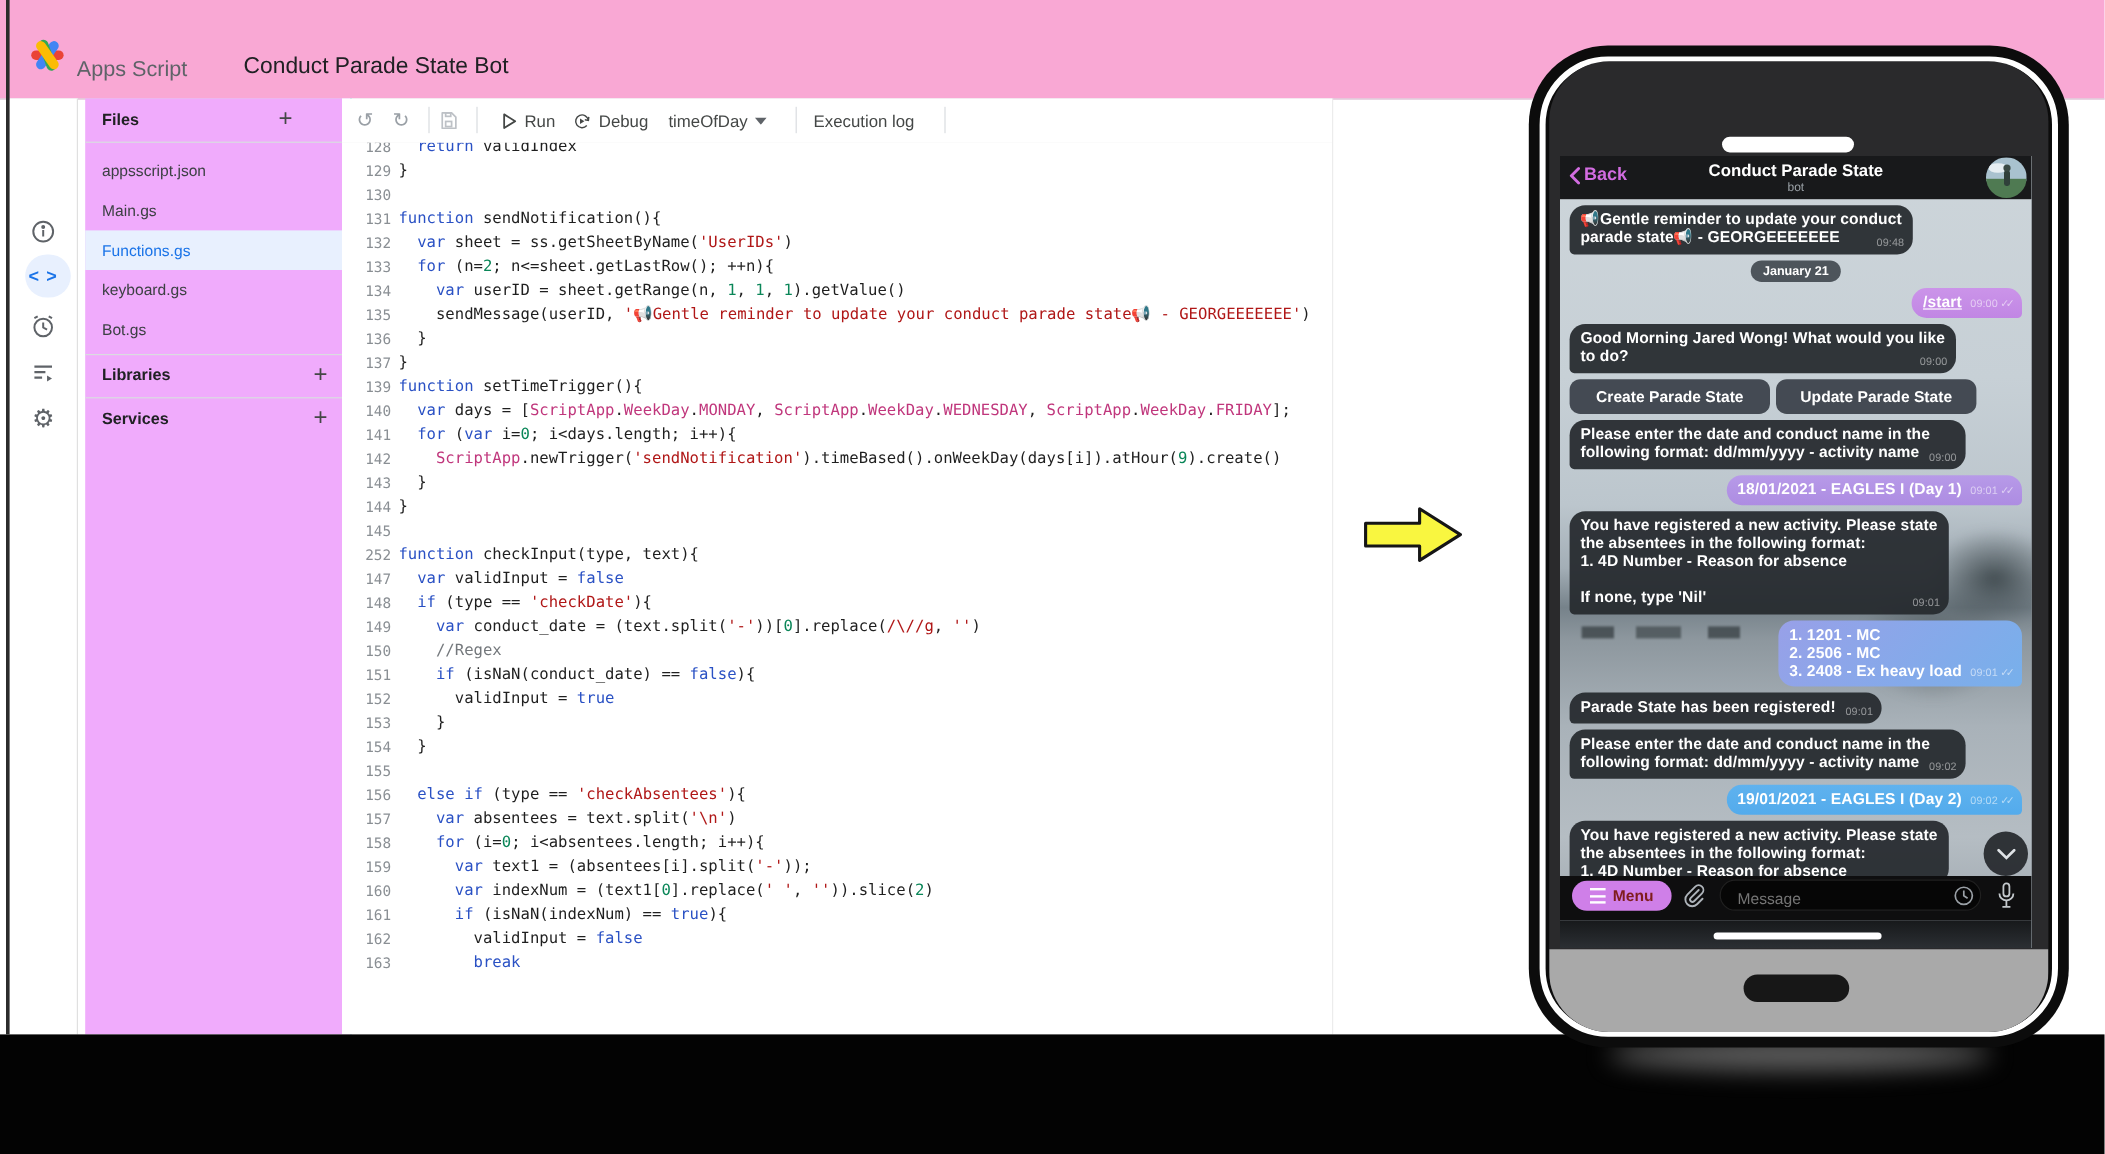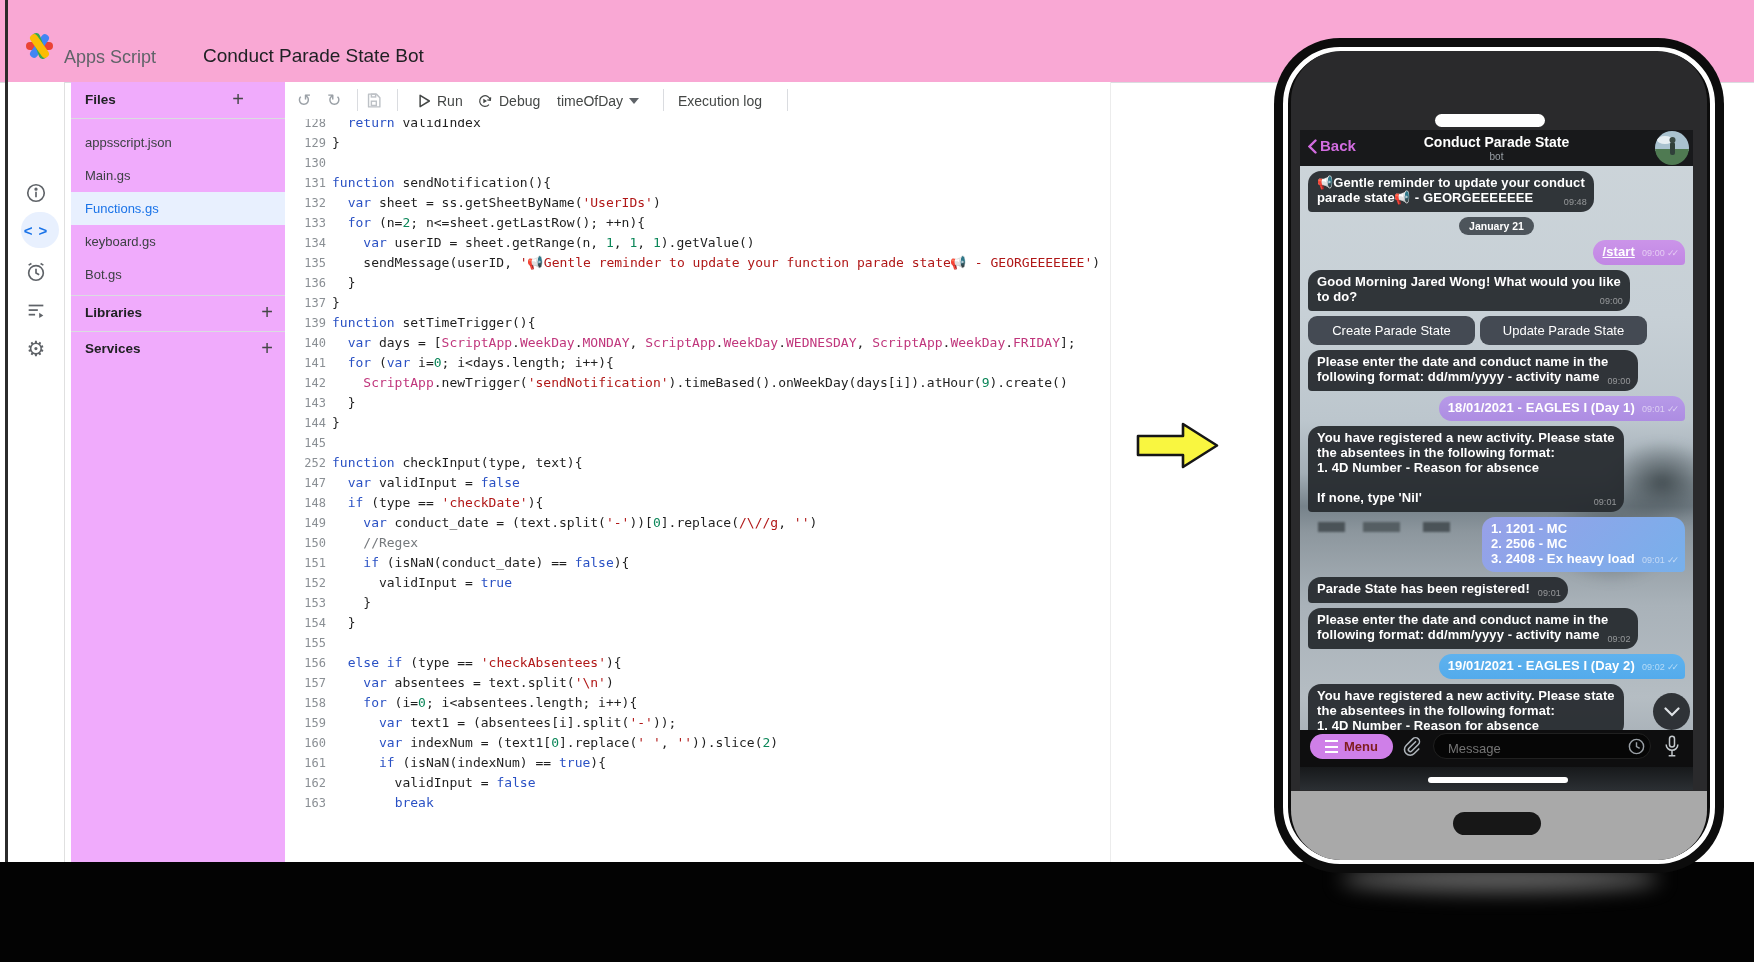--- a/index.html
+++ b/index.html
@@ -98,21 +98,21 @@
   .u-purple2{background:linear-gradient(180deg,#b79ae8,#ad8ce2);}
   .u-blue1  {background:linear-gradient(135deg,#98a0e8,#77b0eb);}
   .u-blue2  {background:linear-gradient(180deg,#5fb2ee,#53abec);}
   .time{float:right;font-size:9px;font-weight:400;color:rgba(255,255,255,.48);margin:5px -2px -2px 8px;}
   .meta{font-size:9px;font-weight:400;color:rgba(255,255,255,.55);margin-left:7px;white-space:nowrap;}
   .checks{letter-spacing:-3px;margin-left:2px;}
   .chip{align-self:center;background:rgba(55,62,69,.85);color:#fff;font-size:10.5px;font-weight:bold;
         padding:3px 10px;border-radius:10px;}
   .btnrow{display:flex;gap:5px;align-self:flex-start;}
   .tgbtn{width:167px;height:29px;background:rgba(62,69,77,.96);border-radius:9px;color:#fff;
-         font-size:13px;font-weight:normal;display:flex;align-items:center;justify-content:center;}
+         font-size:13px;font-weight:bold;display:flex;align-items:center;justify-content:center;}
   .linky{text-decoration:underline;}
 
   #scrolldown{position:absolute;left:353px;top:563px;width:37px;height:37px;border-radius:50%;
               background:rgba(36,39,43,.92);z-index:4;display:flex;align-items:center;justify-content:center;}
 
   #composer{position:absolute;left:0;top:600px;width:100%;height:37px;background:#0e0e0f;z-index:5;}
   #menubtn{position:absolute;left:10px;top:4px;width:83px;height:25px;border-radius:13px;background:#cf7fe8;
            display:flex;align-items:center;justify-content:center;gap:6px;color:#7f1d1d;font-size:13px;font-weight:bold;}
   .hamb{display:inline-block;width:13px;height:9px;border-top:2px solid #fff;border-bottom:2px solid #fff;position:relative;}
   .hamb::after{content:"";position:absolute;left:0;top:3.5px;width:13px;height:2px;background:#fff;}
@@ -241,21 +241,21 @@
 
   <div id="editor" class="abs">
     <div id="lines">
         <div class="line"><span class="ln">128</span><span class="code">  <span class="tok-k">return</span> validIndex</span></div>
         <div class="line"><span class="ln">129</span><span class="code">}</span></div>
         <div class="line"><span class="ln">130</span><span class="code"></span></div>
         <div class="line"><span class="ln">131</span><span class="code"><span class="tok-k">function</span> sendNotification(){</span></div>
         <div class="line"><span class="ln">132</span><span class="code">  <span class="tok-k">var</span> sheet = ss.getSheetByName(<span class="tok-s">'UserIDs'</span>)</span></div>
         <div class="line"><span class="ln">133</span><span class="code">  <span class="tok-k">for</span> (n=<span class="tok-n">2</span>; n&lt;=sheet.getLastRow(); ++n){</span></div>
         <div class="line"><span class="ln">134</span><span class="code">    <span class="tok-k">var</span> userID = sheet.getRange(n, <span class="tok-n">1</span>, <span class="tok-n">1</span>, <span class="tok-n">1</span>).getValue()</span></div>
-        <div class="line"><span class="ln">135</span><span class="code">    sendMessage(userID, <span class="tok-s">'📢Gentle reminder to update your function parade state📢 - GEORGEEEEEEE'</span>)</span></div>
+        <div class="line"><span class="ln">135</span><span class="code">    sendMessage(userID, <span class="tok-s">'📢Gentle reminder to update your conduct parade state📢 - GEORGEEEEEEE'</span>)</span></div>
         <div class="line"><span class="ln">136</span><span class="code">  }</span></div>
         <div class="line"><span class="ln">137</span><span class="code">}</span></div>
         <div class="line"><span class="ln">139</span><span class="code"><span class="tok-k">function</span> setTimeTrigger(){</span></div>
         <div class="line"><span class="ln">140</span><span class="code">  <span class="tok-k">var</span> days = [<span class="tok-g">ScriptApp</span>.<span class="tok-g">WeekDay</span>.<span class="tok-g">MONDAY</span>, <span class="tok-g">ScriptApp</span>.<span class="tok-g">WeekDay</span>.<span class="tok-g">WEDNESDAY</span>, <span class="tok-g">ScriptApp</span>.<span class="tok-g">WeekDay</span>.<span class="tok-g">FRIDAY</span>];</span></div>
         <div class="line"><span class="ln">141</span><span class="code">  <span class="tok-k">for</span> (<span class="tok-k">var</span> i=<span class="tok-n">0</span>; i&lt;days.length; i++){</span></div>
         <div class="line"><span class="ln">142</span><span class="code">    <span class="tok-g">ScriptApp</span>.newTrigger(<span class="tok-s">'sendNotification'</span>).timeBased().onWeekDay(days[i]).atHour(<span class="tok-n">9</span>).create()</span></div>
         <div class="line"><span class="ln">143</span><span class="code">  }</span></div>
         <div class="line"><span class="ln">144</span><span class="code">}</span></div>
         <div class="line"><span class="ln">145</span><span class="code"></span></div>
         <div class="line"><span class="ln">252</span><span class="code"><span class="tok-k">function</span> checkInput(type, text){</span></div>

